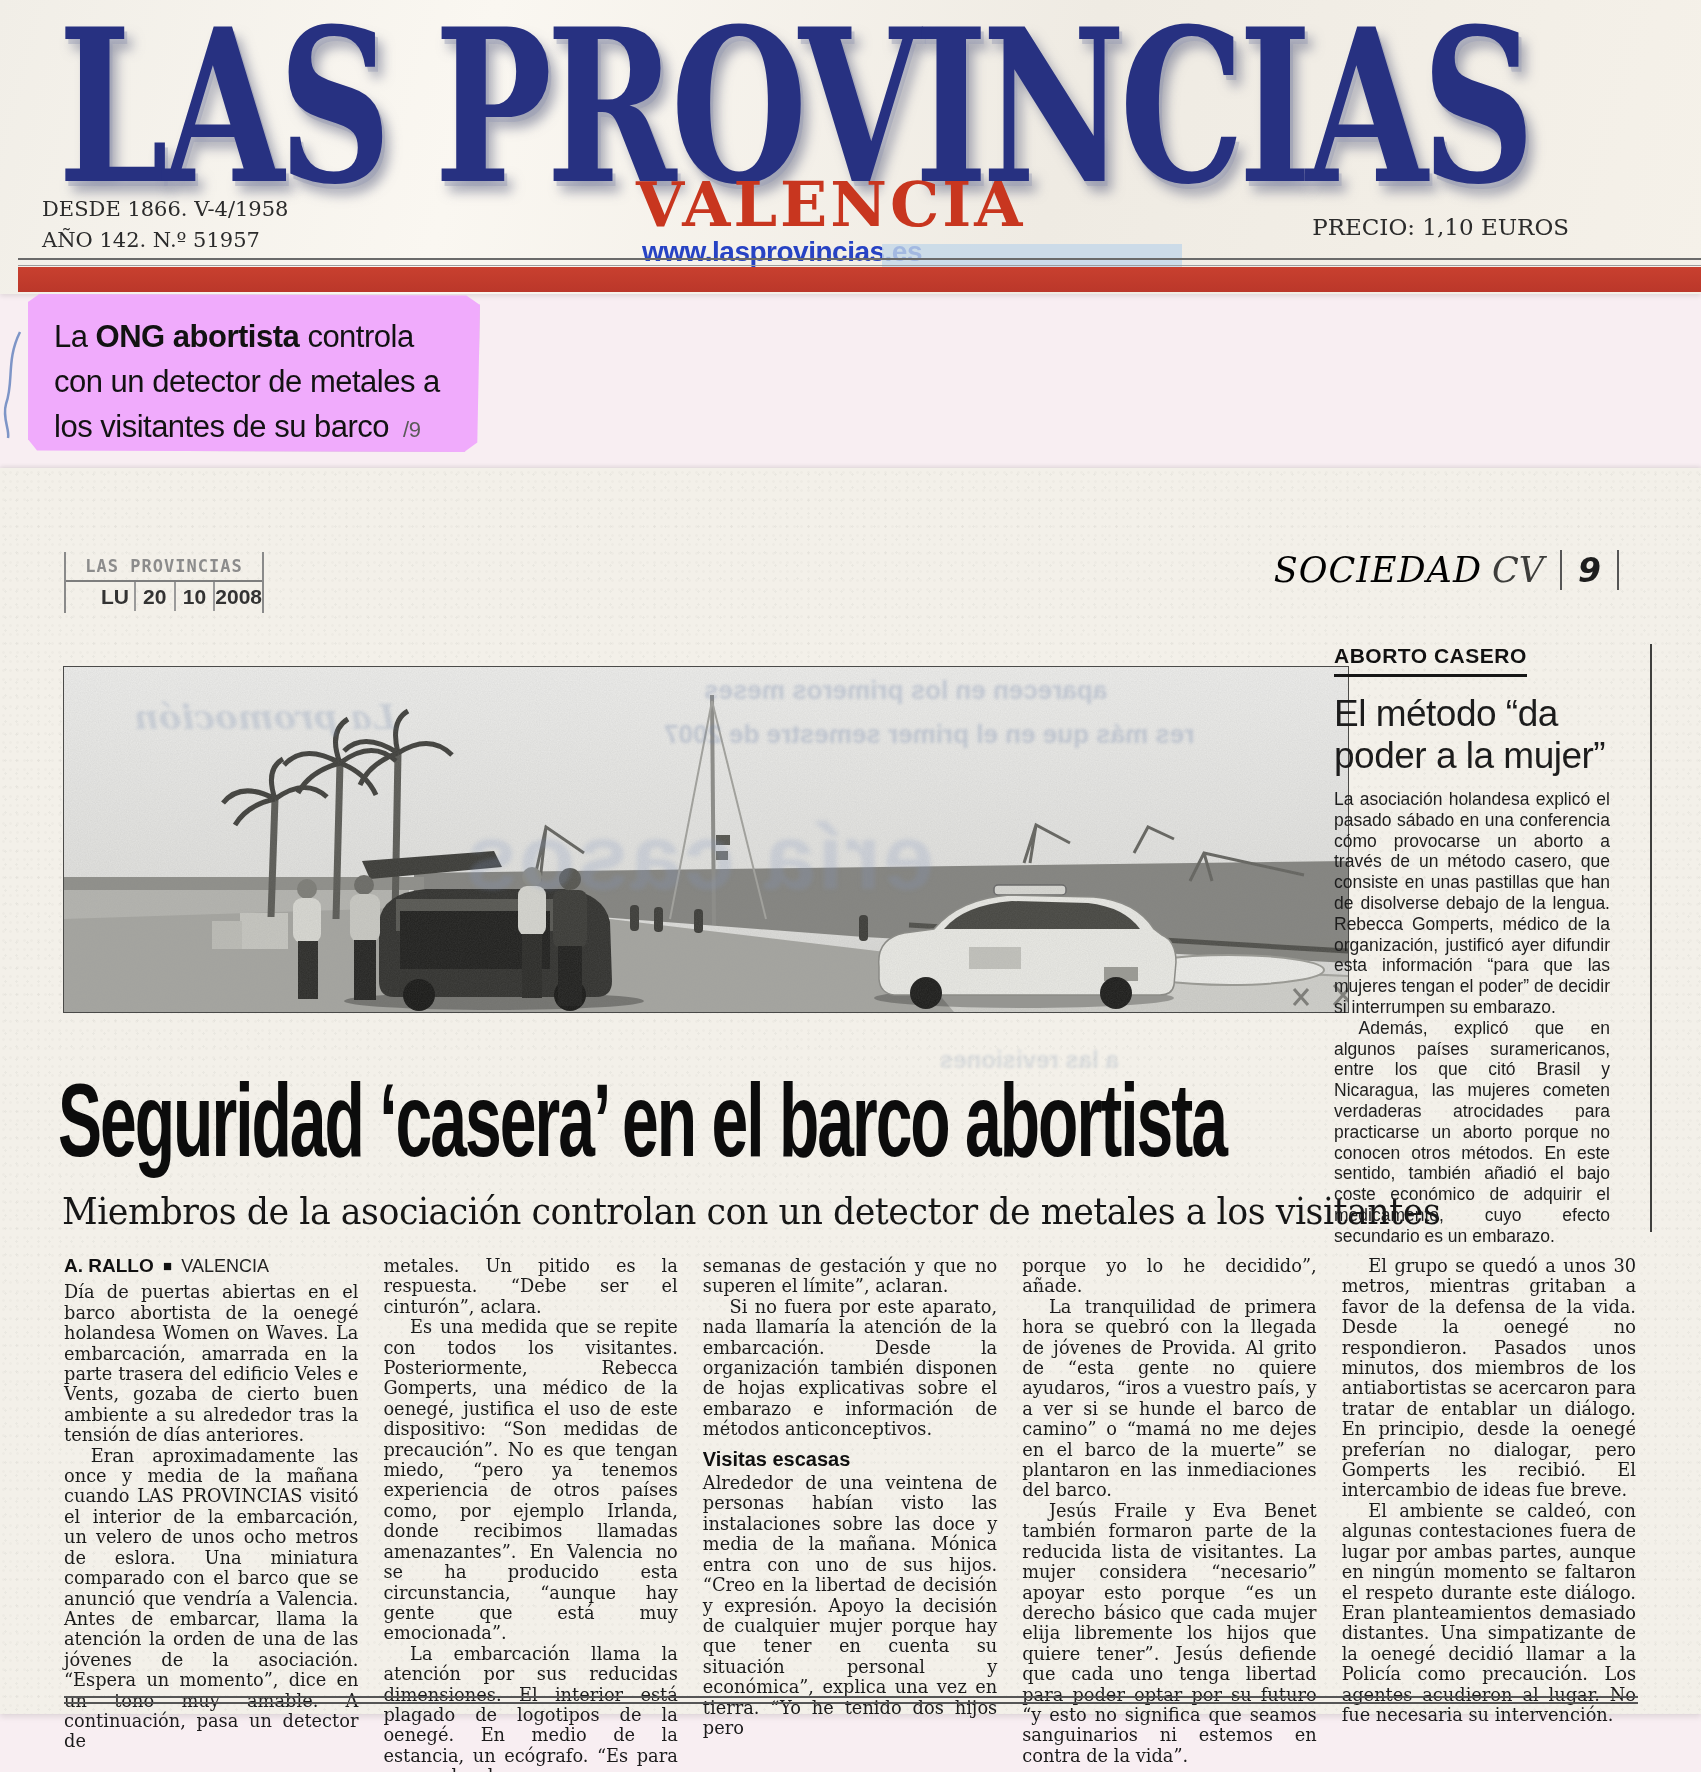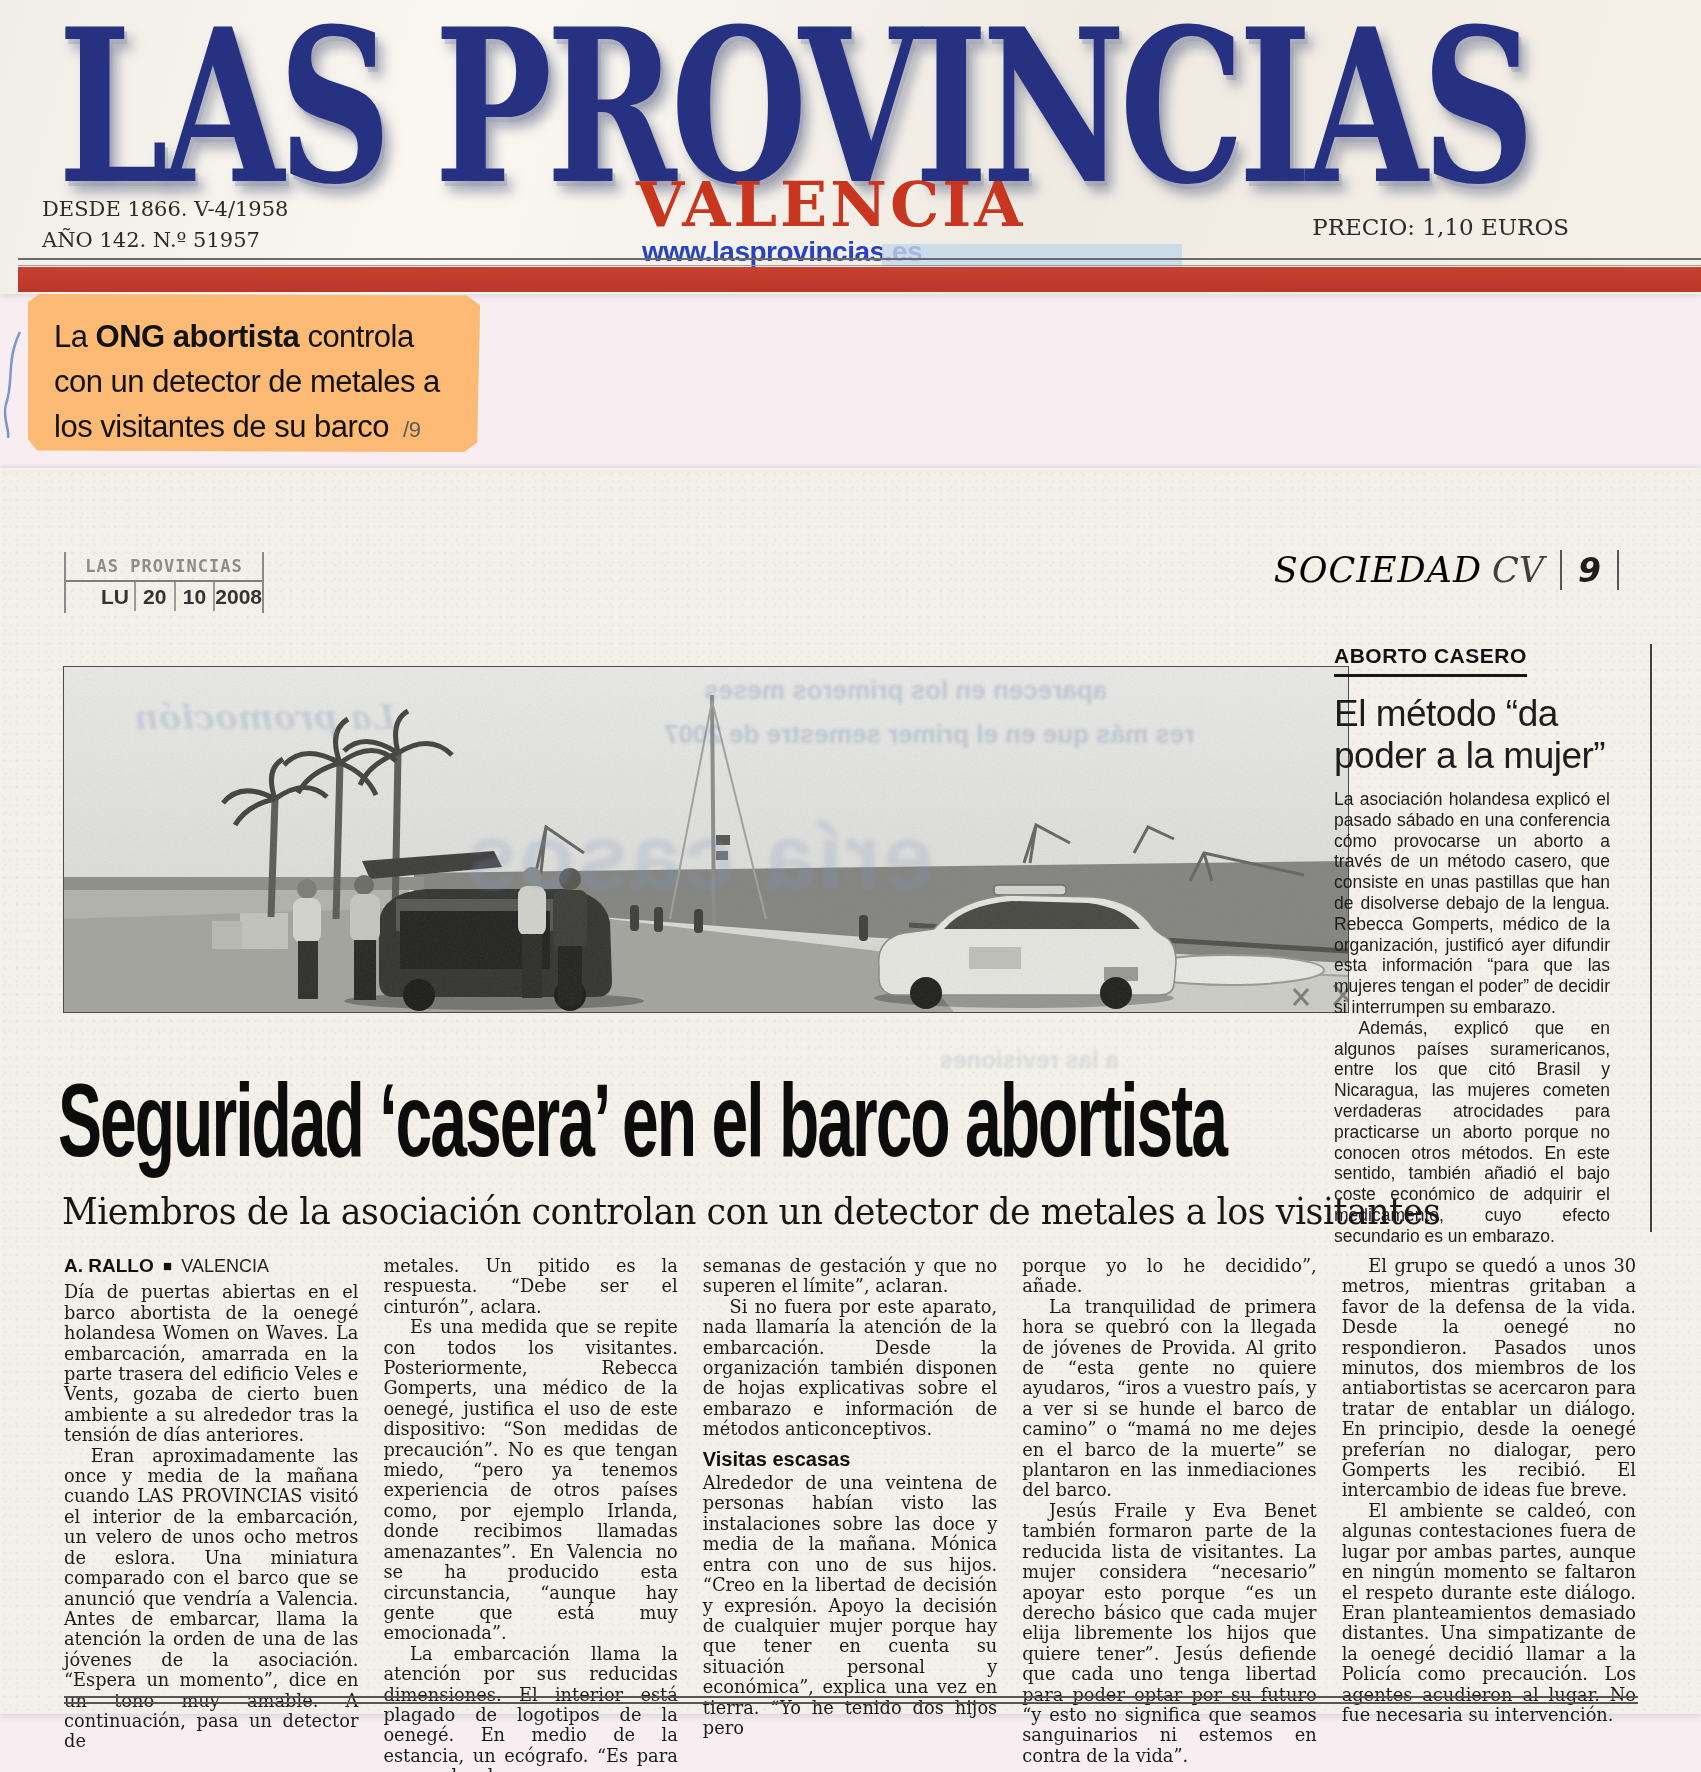--- a/index.html
+++ b/index.html
@@ -4,21 +4,21 @@
 <style>
   html,body{margin:0;padding:0;background:#e8e0e4;}
   #canvas{position:relative;width:1701px;height:1772px;margin:0 auto;background:#f8eef2;overflow:hidden;
           font-family:"Liberation Sans",sans-serif;}
 
   
   .paper{position:absolute;}
   #masthead-clip{left:0;top:0;width:1701px;height:294px;
     background:linear-gradient(105deg,#f1eee7,#faf7f1 28%,#efebe3 62%,#f5f1e9);
     box-shadow:0 2px 5px rgba(0,0,0,.10);}
-  #teaser-clip{left:28px;top:294px;width:452px;height:158px;background:#fdba74;
+  #teaser-clip{left:28px;top:294px;width:452px;height:158px;background:#f0abfc;
     clip-path:polygon(0 5%,2.5% 0,97% 1%,100% 7%,99.4% 94%,96.5% 100%,2% 99%,0 92%);
     box-shadow:2px 3px 7px rgba(0,0,0,.18);}
   #main-clip{left:0;top:468px;width:1701px;height:1246px;background-color:#f3f0e9;
     background-image:radial-gradient(rgba(0,0,0,.035) 1px,transparent 1.3px),
                      radial-gradient(rgba(0,0,0,.02) 1px,transparent 1.4px);
     background-size:11px 13px,7px 9px;
     box-shadow:0 -2px 4px rgba(0,0,0,.08),0 3px 6px rgba(0,0,0,.10);}
 
   
   #masthead-title{position:absolute;left:58px;top:16px;white-space:nowrap;

